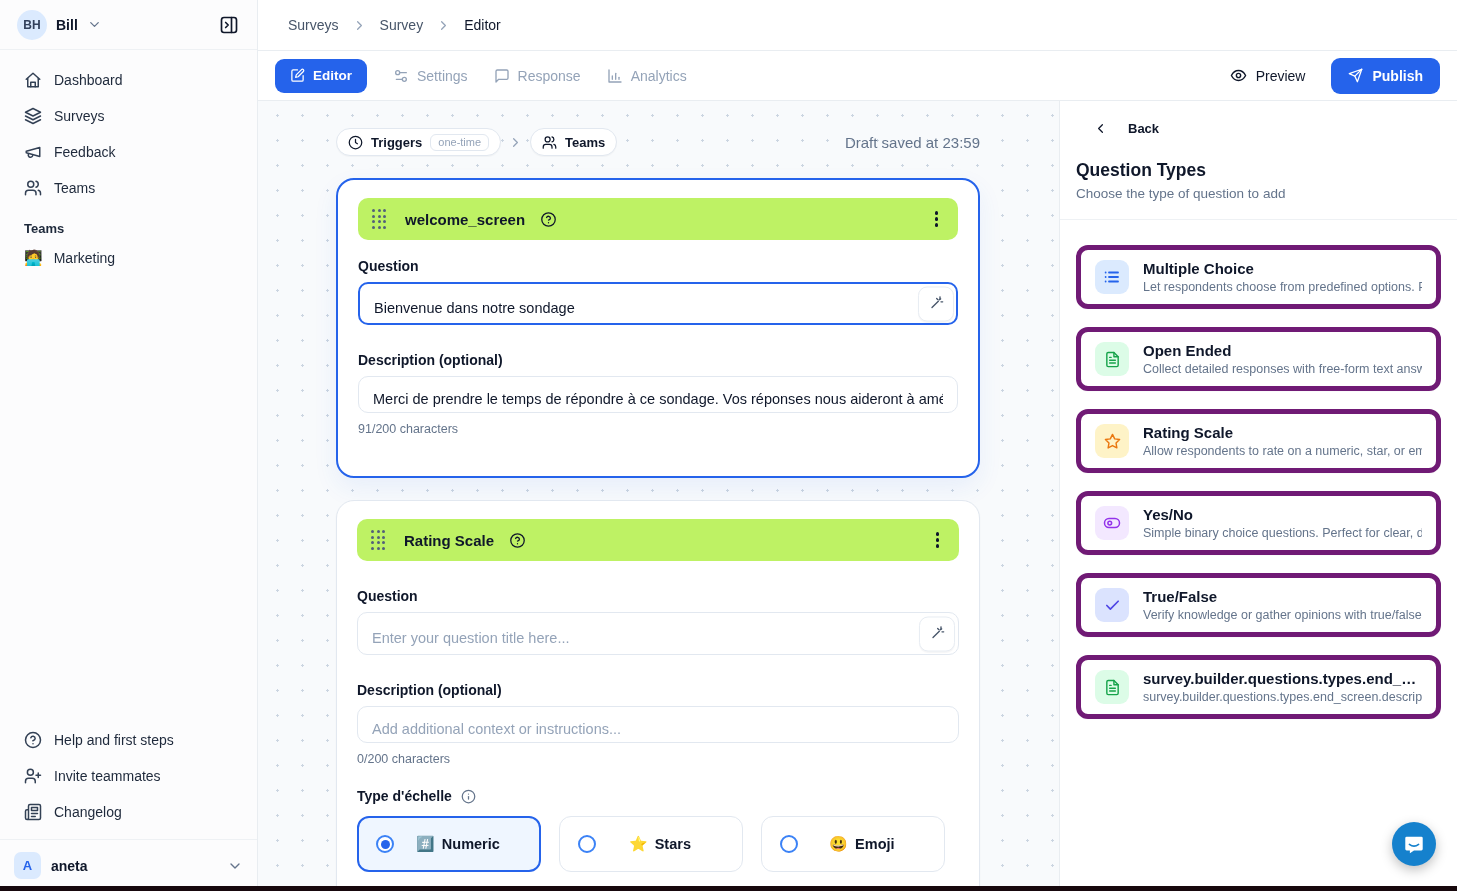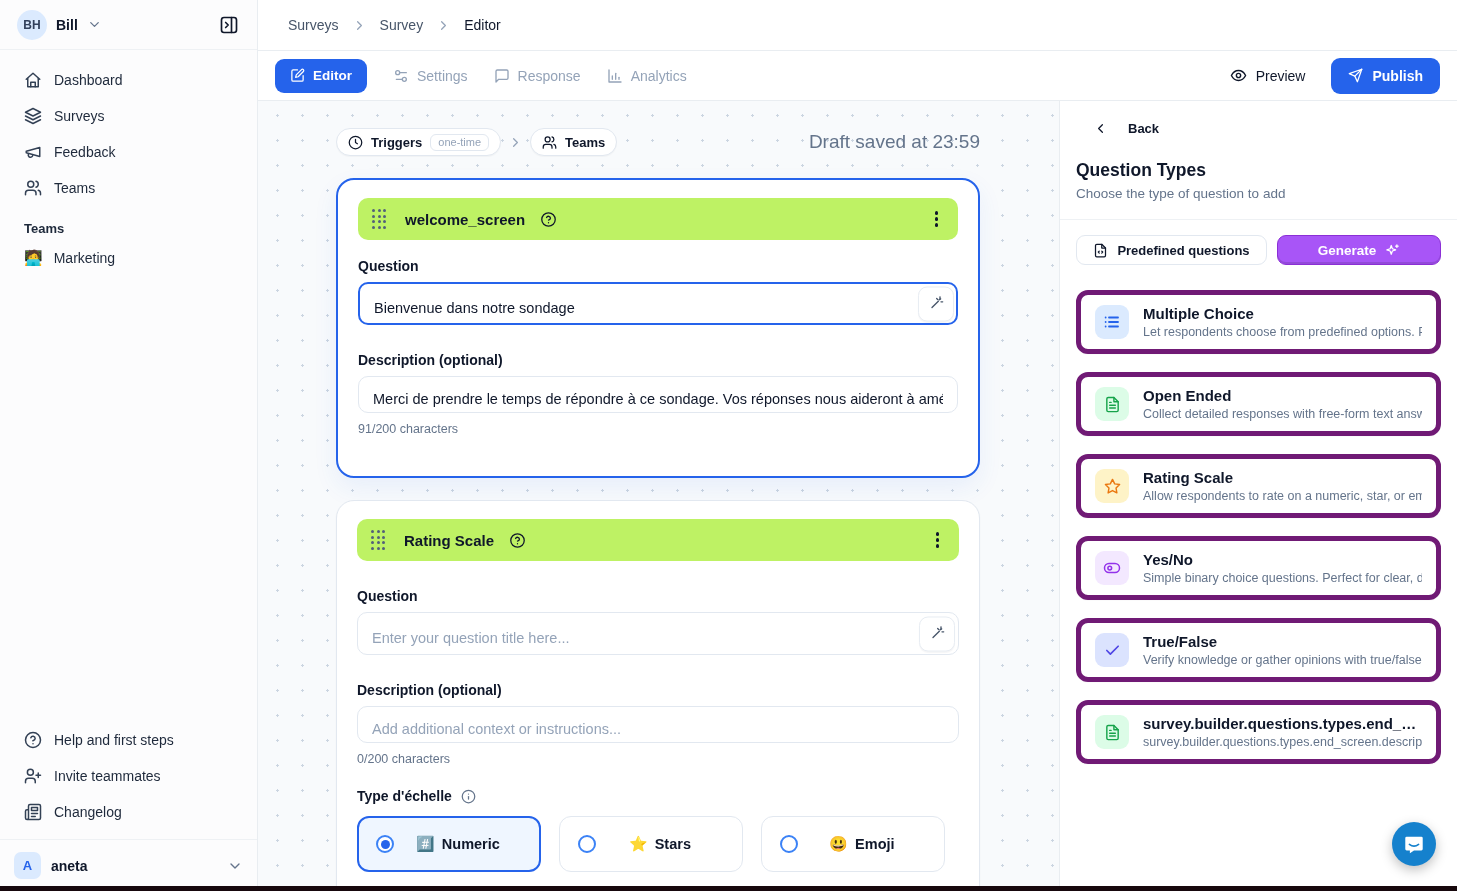--- a/index.html
+++ b/index.html
@@ -50,21 +50,21 @@
   
   .canvas { width:801px; flex:none; background-color:#f8fafc;
     background-image:radial-gradient(circle, #cbd5e1 1.3px, transparent 1.3px);
     background-size:25px 25px; background-position:7px 2px;
     padding:27px 79px 0 78px; overflow:hidden; }
   .meta-row { height:28px; display:flex; align-items:center; }
   .chip { height:28px; background:#fff; border:1px solid #e2e8f0; border-radius:999px; display:flex; align-items:center; gap:8px; padding:0 11px; cursor:pointer; box-shadow:0 1px 1px rgba(15,23,42,.03); }
   .chip-label { font-size:13px; font-weight:600; color:#0f172a; }
   .chip-badge { font-size:11px; color:#94a3b8; border:1px solid #e2e8f0; border-radius:6px; padding:1px 7px 2px; }
   .meta-sep { color:#94a3b8; margin:0 7px; display:flex; }
-  .draft-status { margin-left:auto; font-size:19px; color:#64748b; }
+  .draft-status { margin-left:auto; font-size:15px; color:#64748b; }
 
   .qcard { background:#fff; border-radius:18px; margin-top:22px; }
   .qcard.selected { border:2px solid #2563eb; box-shadow:0 10px 24px rgba(37,99,235,.08); }
   .qcard.plain { border:1px solid #e2e8f0; box-shadow:0 1px 2px rgba(15,23,42,.04); height:500px; }
   .qcard-inner { padding:18px 20px 40px 20px; }
   .qhead { height:42px; background:#bef264; border-radius:10px; display:flex; align-items:center; padding:0 14px; gap:15px; }
   .grip { display:grid; grid-template-columns:repeat(3, 3px); grid-template-rows:repeat(4, 3px); gap:2.5px; cursor:grab; }
   .grip i { width:3px; height:3px; border-radius:50%; background:#52607a; }
   .qtitle { font-size:15px; font-weight:600; color:#0f172a; margin-left:4px; }
   .qhelp { color:#0f172a; display:flex; cursor:pointer; }
@@ -503,43 +503,20 @@
               <path d="m15 6-6 6 6 6"></path>
             </svg>
         </span>
         <span class="back-label">Back</span>
       </div>
 
       <div class="panel-title">Question Types</div>
       <div class="panel-sub">Choose the type of question to add</div>
       <div class="panel-divider"></div>
 
-      <div class="panel-actions">
-        <button class="predef-btn">
-          <span>
-            <svg width="15" height="15" viewBox="0 0 24 24" fill="none" stroke="currentColor" stroke-width="2" stroke-linecap="round" stroke-linejoin="round">
-                <path d="M14 2H6a2 2 0 0 0-2 2v16a2 2 0 0 0 2 2h12a2 2 0 0 0 2-2V8z"></path>
-                <path d="M14 2v6h6"></path>
-                <path d="m10 13-1.5 1.5L10 16"></path>
-                <path d="m14 13 1.5 1.5L14 16"></path>
-              </svg>
-          </span>
-          <span>Predefined questions</span>
-        </button>
-        <button class="generate-btn">
-          <span>Generate</span>
-          <span>
-            <svg width="15" height="15" viewBox="0 0 24 24" fill="none" stroke="currentColor" stroke-width="2" stroke-linecap="round" stroke-linejoin="round">
-                <path d="M10 4 11.8 9.2 17 11l-5.2 1.8L10 18l-1.8-5.2L3 11l5.2-1.8Z"></path>
-                <path d="M19 3v4"></path>
-                <path d="M21 5h-4"></path>
-              </svg>
-          </span>
-        </button>
-      </div>
 
       <div class="type-list">
 
         <div class="type-card">
           <span class="type-icon ti-blue">
             <svg width="18" height="18" viewBox="0 0 24 24" fill="none" stroke="currentColor" stroke-width="2.4" stroke-linecap="round" stroke-linejoin="round">
                 <path d="M8 6h12"></path>
                 <path d="M8 12h12"></path>
                 <path d="M8 18h12"></path>
                 <path d="M3.5 6h.01"></path>

